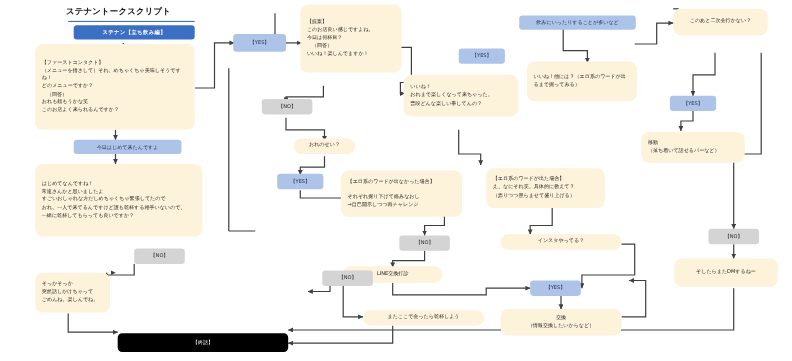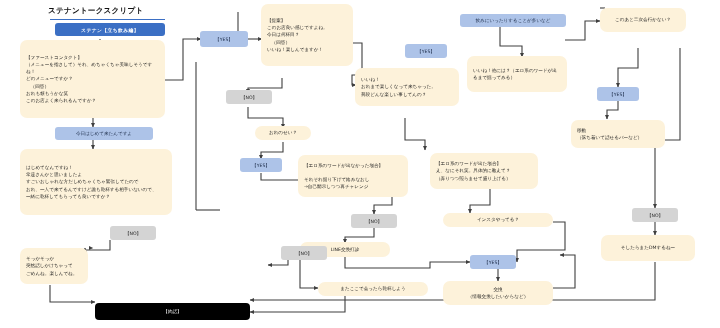--- a/index.html
+++ b/index.html
@@ -1,21 +1,21 @@
 <!DOCTYPE html>
 <html><head>
 <meta charset="utf-8">
 <style>
   html,body{margin:0;padding:0;background:#ffffff;}
   body{
     font-family:"DejaVu Sans","Liberation Sans",sans-serif;
     width:720px;height:328px;position:relative;overflow:hidden;
     -webkit-font-smoothing:antialiased;
   }
-  #canvas{position:absolute;left:0;top:0;width:693px;height:328px;}
+  #canvas{position:absolute;left:12px;top:0;width:693px;height:328px;}
   svg#wires{position:absolute;left:0;top:0;width:720px;height:328px;pointer-events:none;}
   .node{position:absolute;box-sizing:border-box;display:flex;align-items:center;
         justify-content:center;text-align:center;}
   .cream{background:#fdf2da;border-radius:7px;}
   .cream .txt{width:100%;padding:4px 6px;box-sizing:border-box;text-align:left;
         font-size:4.6px;line-height:1.55;color:#1a1a1a;white-space:pre-line;}
   .cream.centered .txt{text-align:center;}
   .blue{background:#adc3e8;border-radius:3px;color:#20304d;font-size:4.6px;}
   .gray{background:#d4d4d4;border-radius:3px;color:#2a2a2a;font-size:4.6px;}
   .headerbar{background:#3b6fc4;border-radius:3px;color:#ffffff;font-size:4.8px;

